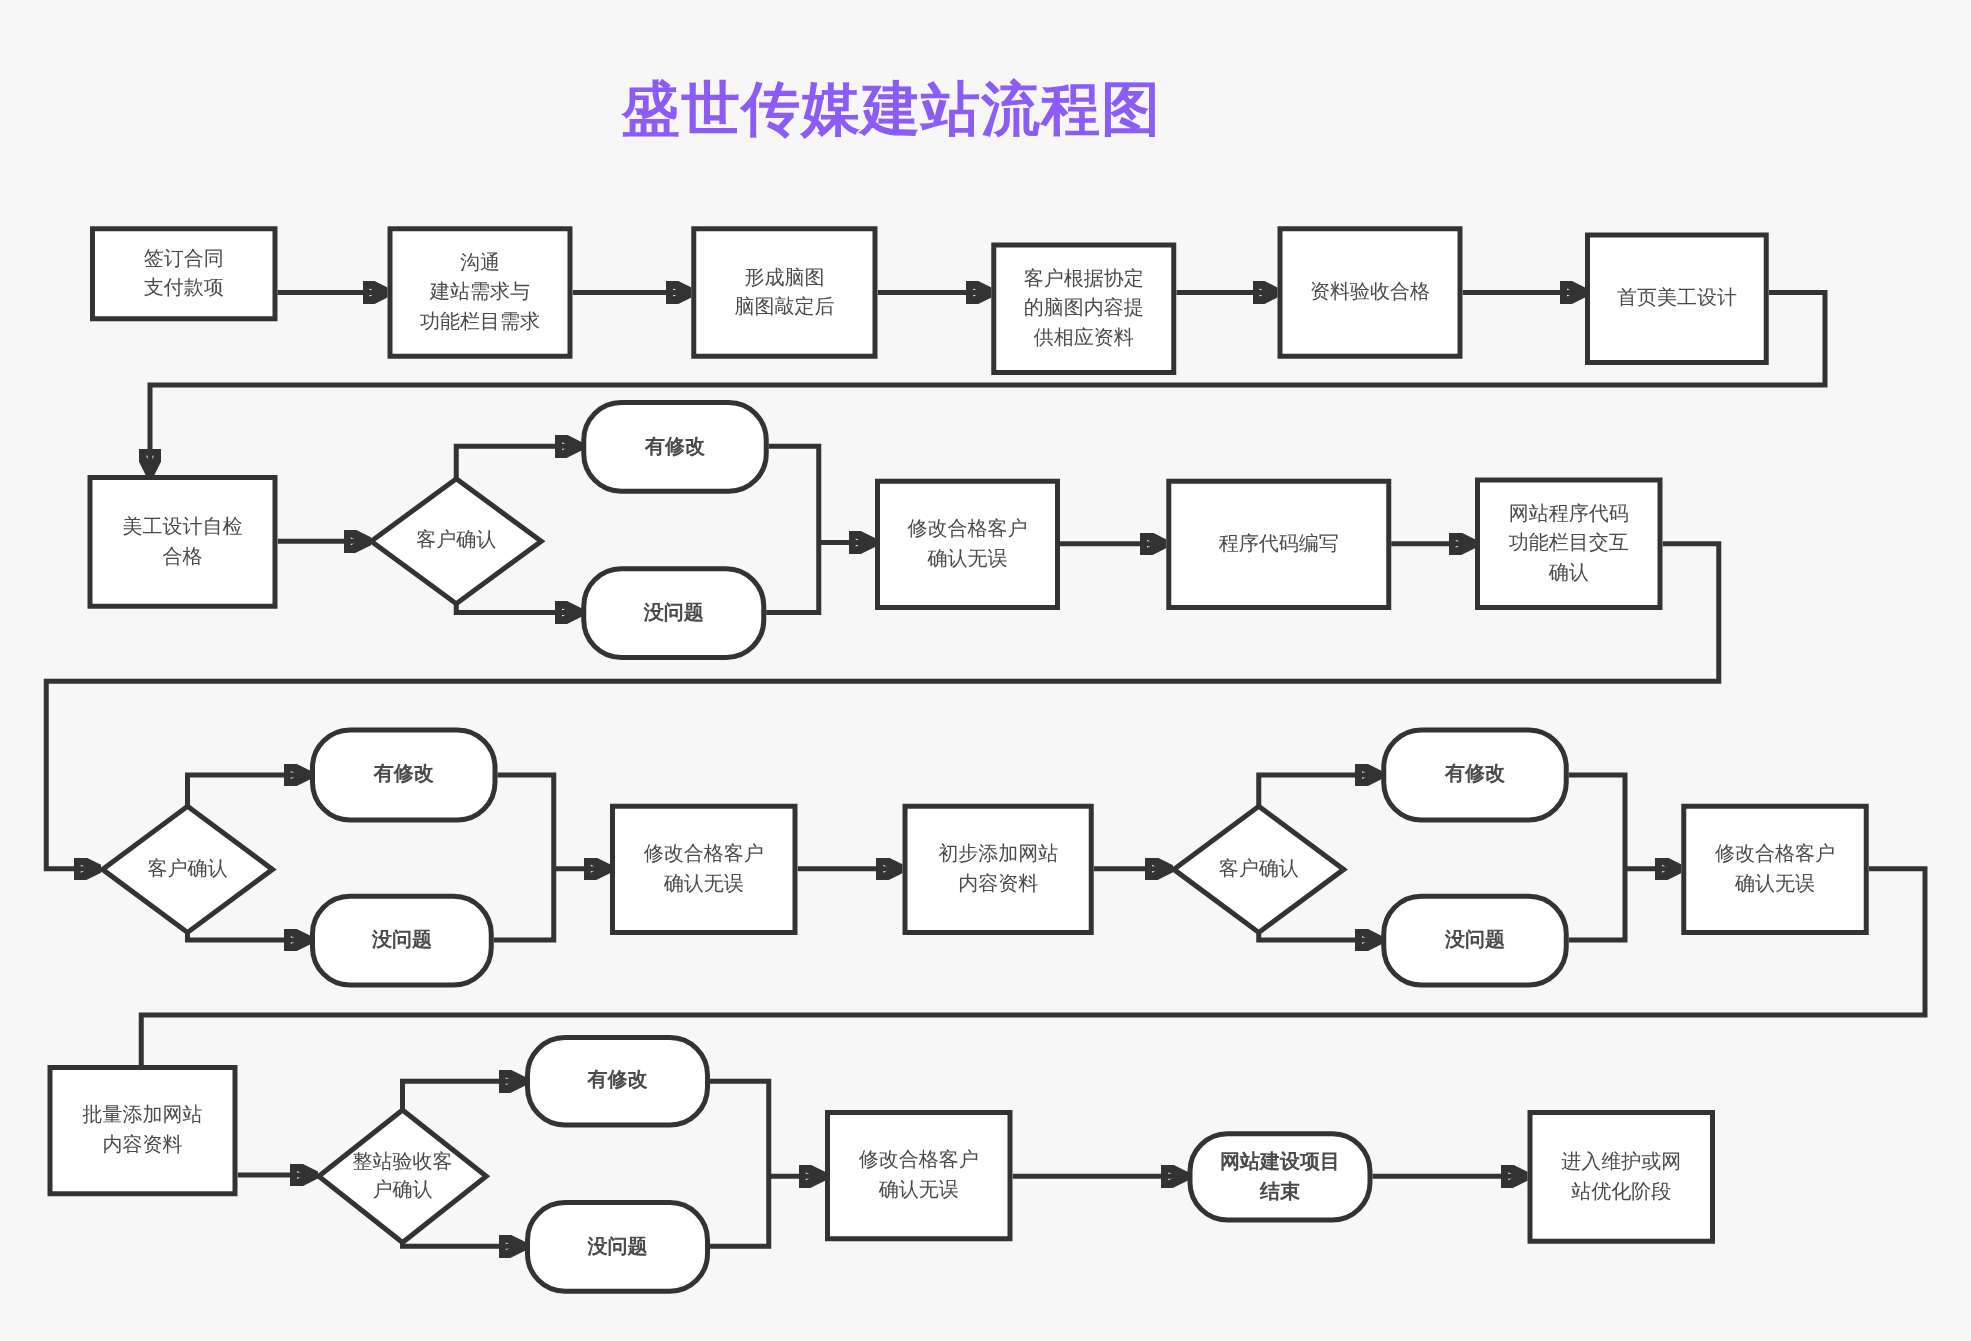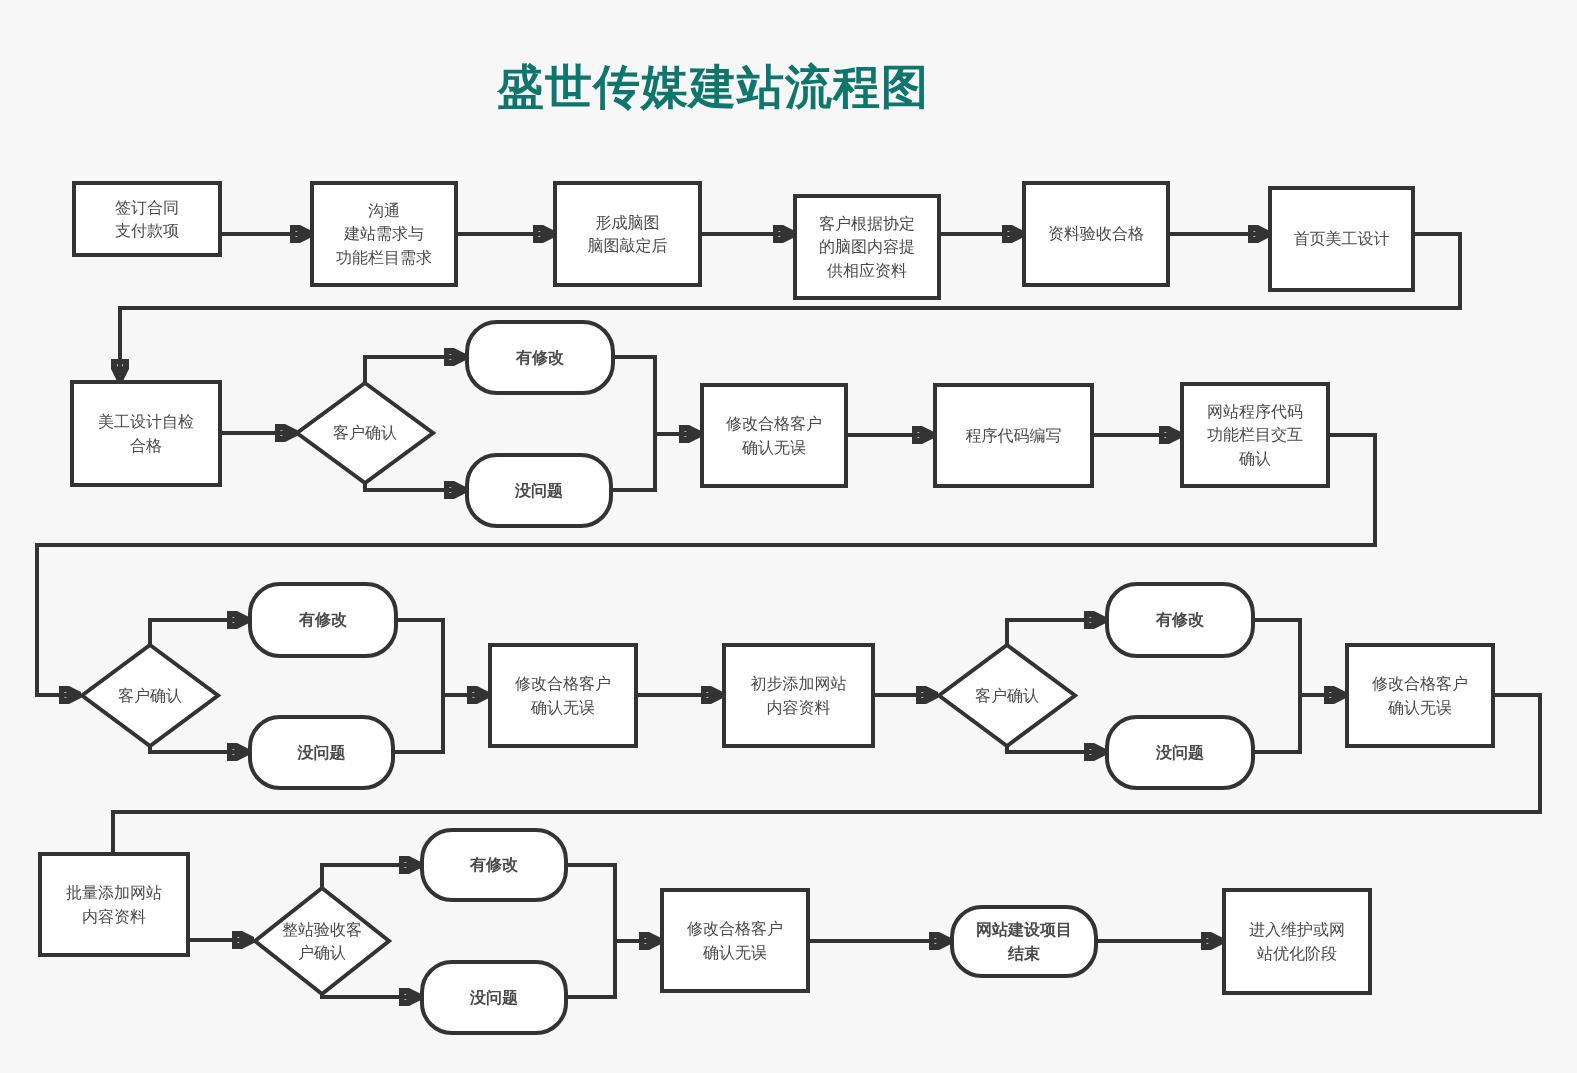--- a/index.html
+++ b/index.html
@@ -2,21 +2,21 @@
 <html><head>
 <meta charset="utf-8">
 <style>
   html,body{margin:0;padding:0;background:#f7f7f7;}
   #canvas{
     position:relative;width:1577px;height:1073px;background:#f7f7f7;overflow:hidden;
     font-family:"Liberation Sans","DejaVu Sans",sans-serif;
   }
   .title{
     position:absolute;left:497px;top:56px;width:500px;
-    font-size:47px;font-weight:800;color:#0f766e;letter-spacing:1px;
+    font-size:47px;font-weight:800;color:#8b5cf6;letter-spacing:1px;
     white-space:nowrap;
   }
   .wires{position:absolute;left:0;top:0;width:1577px;height:1073px;}
   .wires path{fill:none;stroke:#333333;stroke-width:4;stroke-linejoin:miter;}
   .node{
     position:absolute;display:flex;align-items:center;justify-content:center;
     box-sizing:border-box;color:#4a4a4a;font-size:16px;line-height:1.45;
     text-align:center;white-space:pre-line;
   }
   .rect{background:#ffffff;border:4px solid #333333;}
@@ -119,21 +119,21 @@
   <div class="node stadium" style="left:465px;top:320px;width:150px;height:75px">
     <span class="lbl">有修改</span>
   </div>
   <div class="node stadium" style="left:465px;top:453px;width:148px;height:75px">
     <span class="lbl">没问题</span>
   </div>
   <div class="node rect" style="left:700px;top:383px;width:148px;height:105px">
     <span class="lbl">修改合格客户
 确认无误</span>
   </div>
-  <div class="node rect" style="left:933px;top:383px;width:161px;height:105px">
+  <div class="node rect" style="left:933px;top:383px;width:180px;height:105px">
     <span class="lbl">程序代码编写</span>
   </div>
   <div class="node rect" style="left:1180px;top:382px;width:150px;height:106px">
     <span class="lbl">网站程序代码
 功能栏目交互
 确认</span>
   </div>
 
   <div class="node diamond" style="left:80px;top:643px;width:140px;height:105px">
     <svg viewBox="0 0 140 105" preserveAspectRatio="none">

